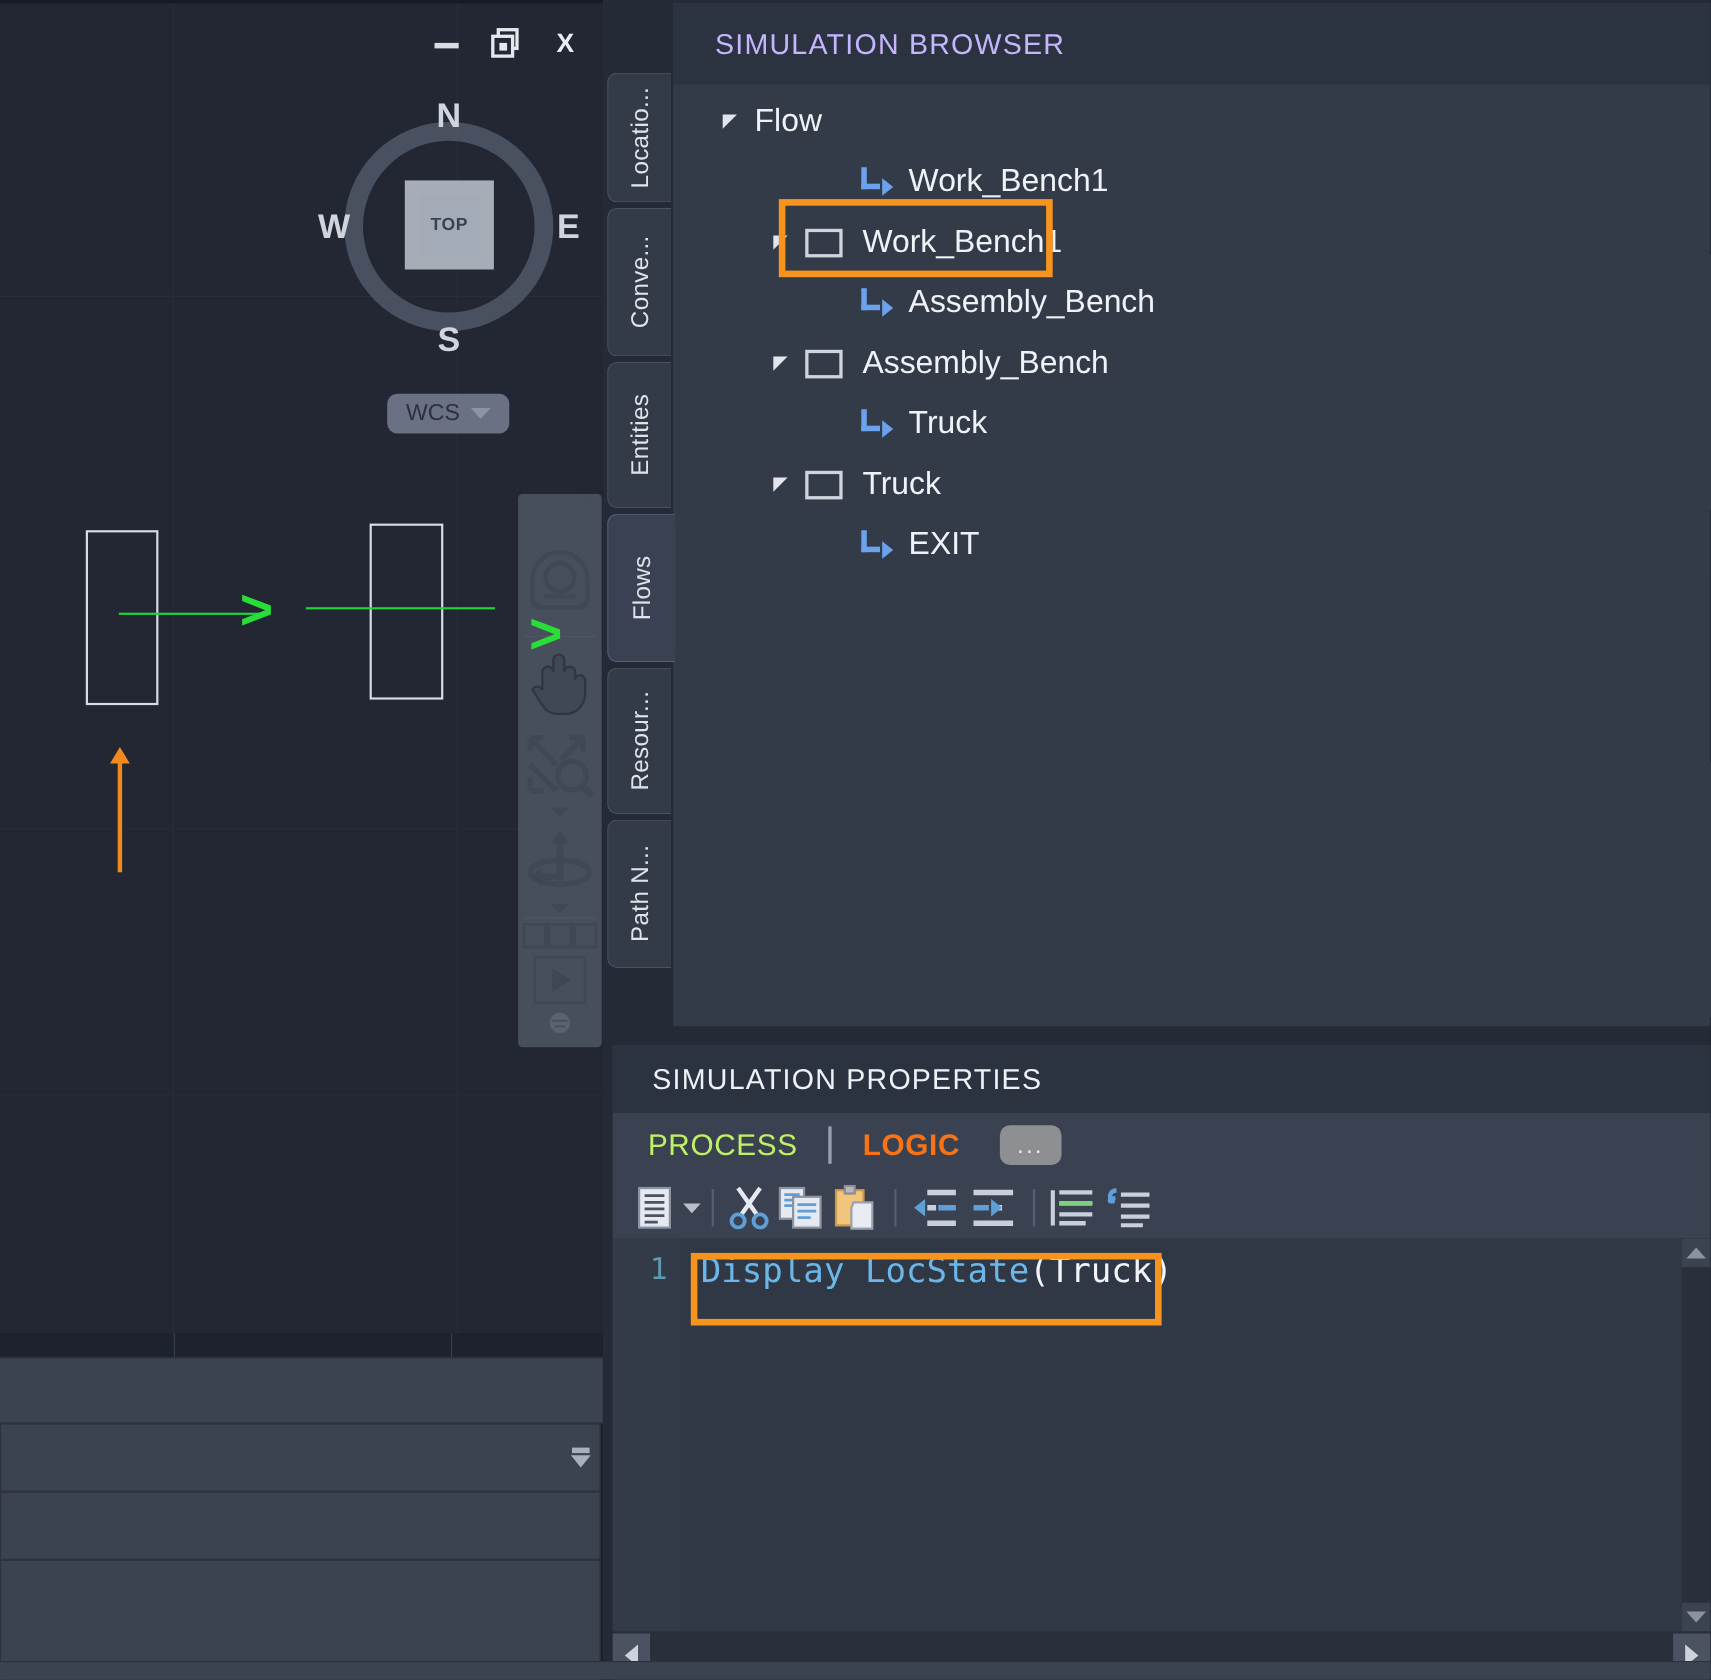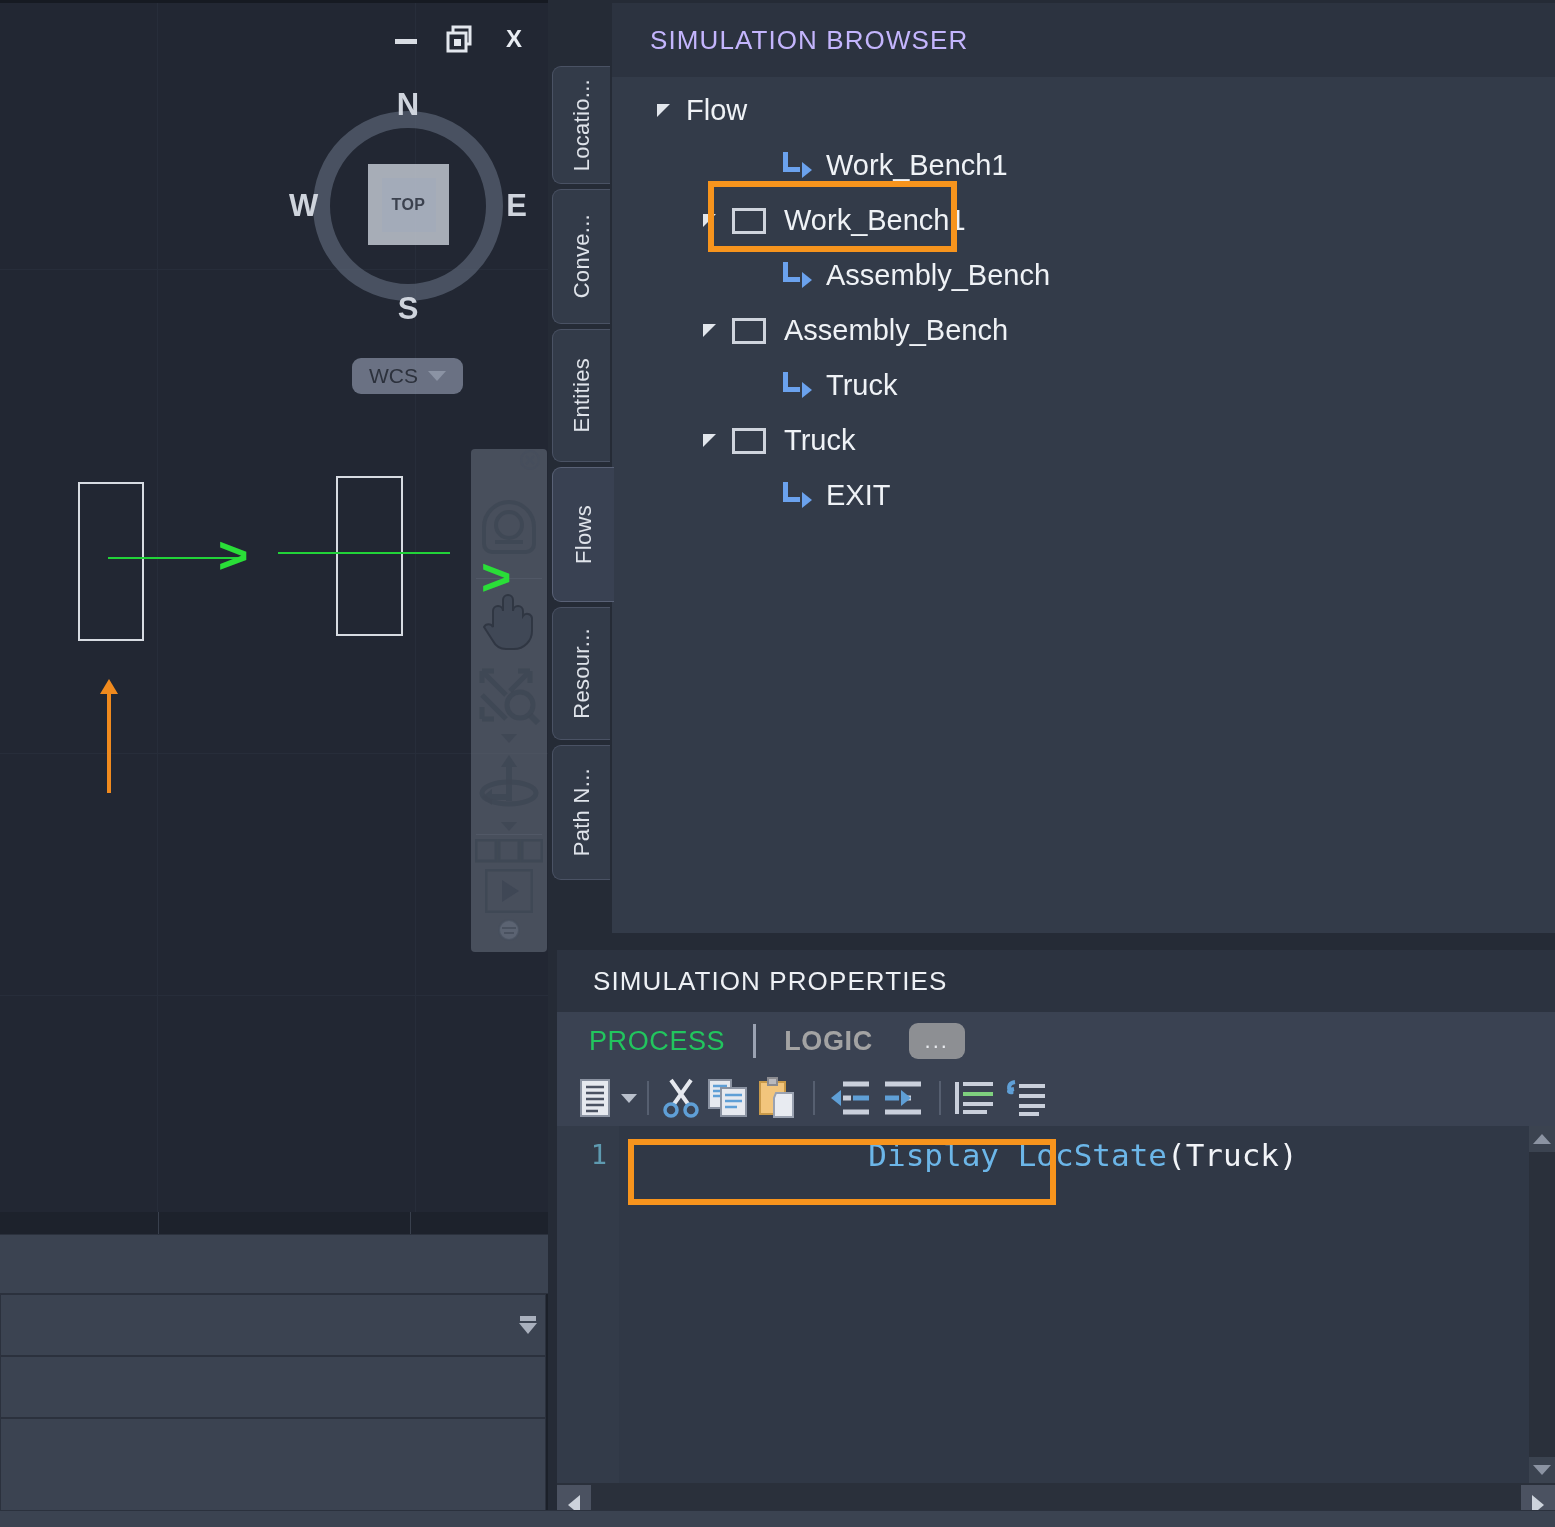--- a/index.html
+++ b/index.html
@@ -92,34 +92,34 @@
   .lsub:after{content:"";position:absolute;left:3px;top:15px;width:17px;height:5px;background:#6ba2ee;}
   .lsub i{position:absolute;right:-2px;top:10px;width:0;height:0;border-top:8px solid transparent;border-bottom:8px solid transparent;border-left:10px solid #6ba2ee;}
 
   
   .hlbox{position:absolute;border:6px solid #f7941d;box-sizing:border-box;pointer-events:none;z-index:40;}
 
   
   #props{position:absolute;left:557px;top:950px;right:0;bottom:0;background:#333b49;}
   #props-title{height:62px;background:#2c3340;display:flex;align-items:center;padding-left:36px;font-size:26px;color:#eef1f5;letter-spacing:1.1px;}
   #props-tabs{height:58px;display:flex;align-items:center;padding-left:10px;gap:0;background:#3a4252;}
-  .ptab{font-size:27px;color:#22c55e;padding:0 22px;letter-spacing:.6px;}
-  .ptab.active{font-weight:bold;color:#a3a3a3;}
+  .ptab{font-size:27px;color:#bef264;padding:0 22px;letter-spacing:.6px;}
+  .ptab.active{font-weight:bold;color:#f97316;}
   .ptab-div{width:3px;height:34px;background:#9aa2b2;margin:0 6px;}
   .ellipsis-btn{width:56px;height:36px;border-radius:9px;background:#8d8f93;display:flex;align-items:center;justify-content:center;color:#e8eaee;font-size:22px;letter-spacing:2px;margin-left:14px;line-height:0.4;}
   #code-toolbar{height:56px;display:flex;align-items:center;padding-left:16px;background:#3a4252;}
   .ctb{width:44px;height:44px;display:flex;align-items:center;justify-content:center;}
   .ctb-div{width:2px;height:34px;background:#565f70;margin:0 10px;}
   .ctb-caret{width:0;height:0;border-left:8px solid transparent;border-right:8px solid transparent;border-top:9px solid #b9c0cc;margin-left:4px;}
 
   #editor{position:absolute;left:0;top:176px;right:0;bottom:0;background:#303846;}
   #gutter{position:absolute;left:0;top:0;width:62px;bottom:44px;background:#333b49;}
   .lnum{text-align:right;padding-right:12px;font-family:"DejaVu Sans Mono",monospace;font-size:27px;color:#5e9ab0;line-height:58px;}
   #codearea{position:absolute;left:62px;top:0;right:26px;bottom:44px;background:#303846;}
-  .cline{font-family:"DejaVu Sans Mono",monospace;font-size:31px;line-height:58px;padding-left:18px;white-space:pre;text-align:center;}
+  .cline{font-family:"DejaVu Sans Mono",monospace;font-size:31px;line-height:58px;padding-left:18px;white-space:pre;}
   .tok-kw{color:#6cb6e8;} .tok-fn{color:#6cb6e8;} .tok-plain{color:#f2f4f8;}
   #vscroll{position:absolute;right:0;top:0;width:26px;bottom:44px;background:#2a303b;}
   .vs-btn{width:26px;height:26px;background:#3b4350;display:flex;align-items:center;justify-content:center;}
   #vscroll .vs-top{position:absolute;top:0;left:0;}
   #vscroll .vs-bot{position:absolute;bottom:0;left:0;}
   #hscroll{position:absolute;left:0;right:0;bottom:0;height:44px;background:#2a303b;display:flex;align-items:center;justify-content:space-between;}
   .hs-btn{width:34px;height:40px;background:#4b5261;display:flex;align-items:center;justify-content:center;}
   .caret-l{width:0;height:0;border-top:10px solid transparent;border-bottom:10px solid transparent;border-right:12px solid #cdd3dc;}
   .caret-r{width:0;height:0;border-top:10px solid transparent;border-bottom:10px solid transparent;border-left:12px solid #cdd3dc;}
   .caret-u{width:0;height:0;border-left:9px solid transparent;border-right:9px solid transparent;border-bottom:10px solid #8b93a2;}

